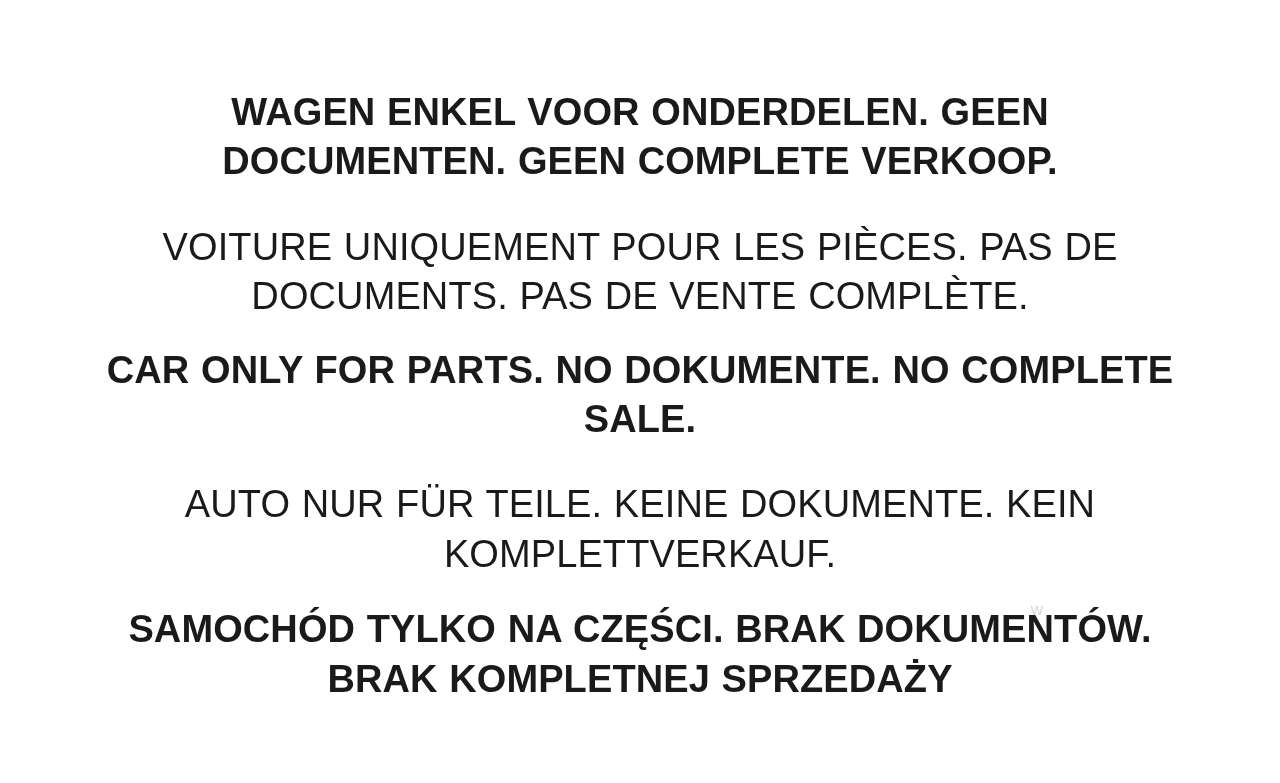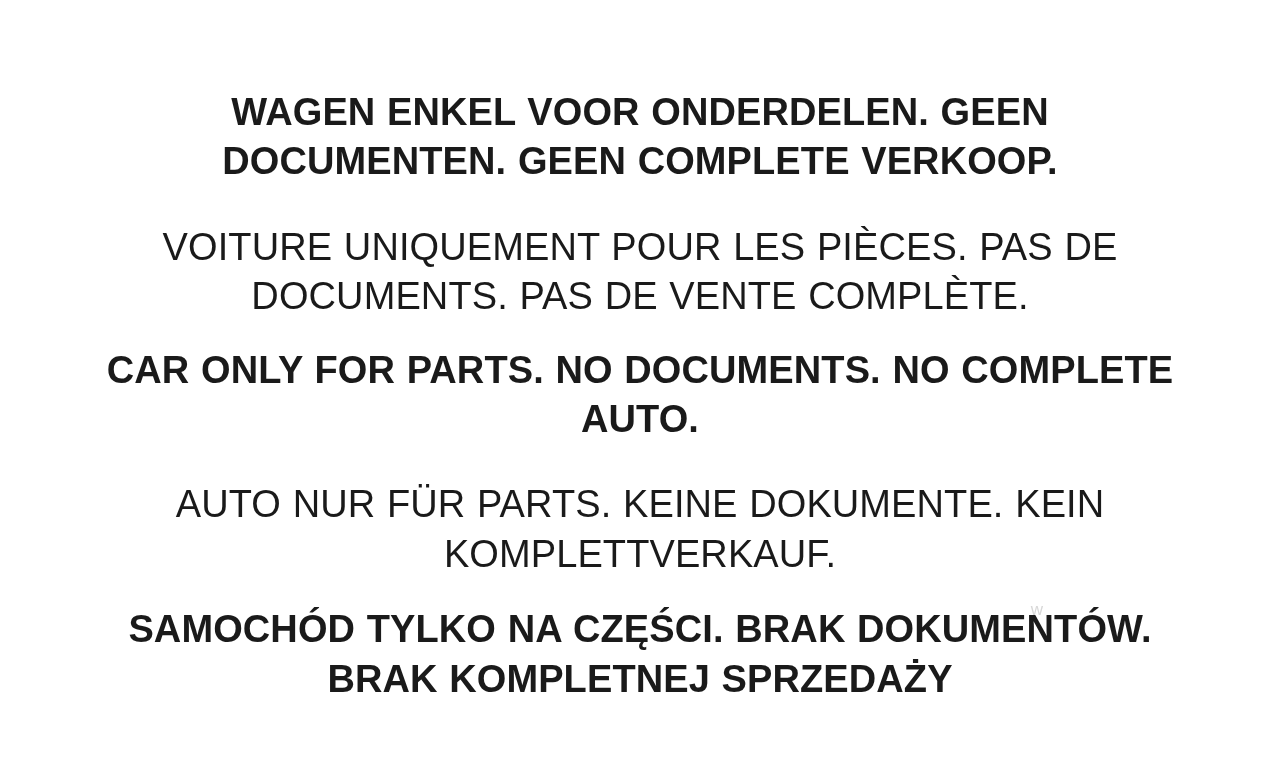--- a/index.html
+++ b/index.html
@@ -61,21 +61,21 @@
 </style>
 </head>
 <body>
 
 <div class="sheet">
 
   <div class="notice-line bold gap-nl">WAGEN ENKEL VOOR ONDERDELEN. GEEN DOCUMENTEN. GEEN COMPLETE VERKOOP.</div>
 
   <div class="notice-line regular gap-fr">VOITURE UNIQUEMENT POUR LES PIÈCES. PAS DE DOCUMENTS. PAS DE VENTE COMPLÈTE.</div>
 
-  <div class="notice-line bold gap-en">CAR ONLY FOR PARTS. NO DOCUMENTS. NO COMPLETE AUTO.</div>
+  <div class="notice-line bold gap-en">CAR ONLY FOR PARTS. NO DOKUMENTE. NO COMPLETE SALE.</div>
 
-  <div class="notice-line regular gap-de">AUTO NUR FÜR PARTS. KEINE DOKUMENTE. KEIN KOMPLETTVERKAUF.</div>
+  <div class="notice-line regular gap-de">AUTO NUR FÜR TEILE. KEINE DOKUMENTE. KEIN KOMPLETTVERKAUF.</div>
 
   <div class="notice-line bold gap-pl">SAMOCHÓD TYLKO NA CZĘŚCI. BRAK DOKUMENTÓW. BRAK KOMPLETNEJ SPRZEDAŻY</div>
 
   <div class="watermark">w</div>
 
 </div>
 
 </body></html>

